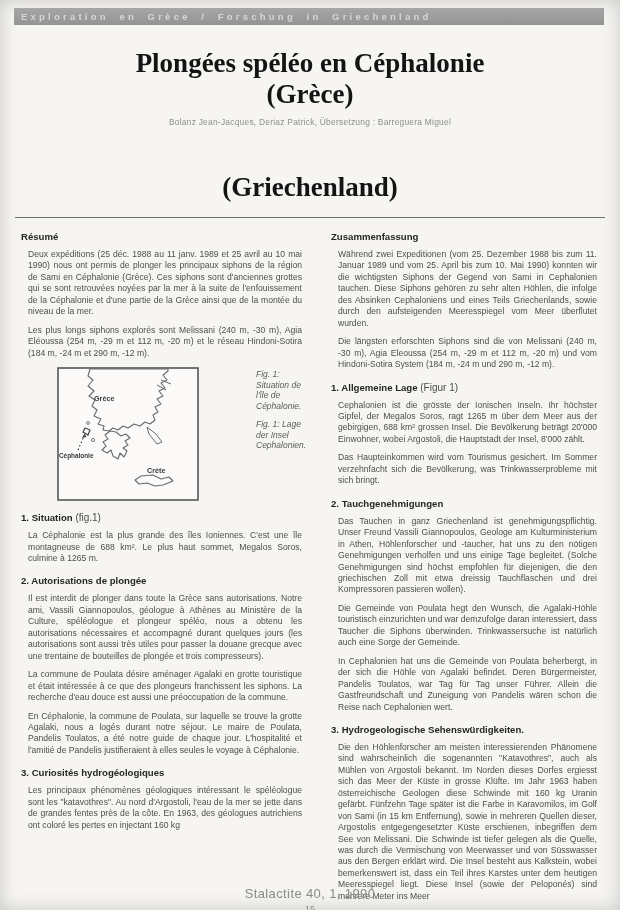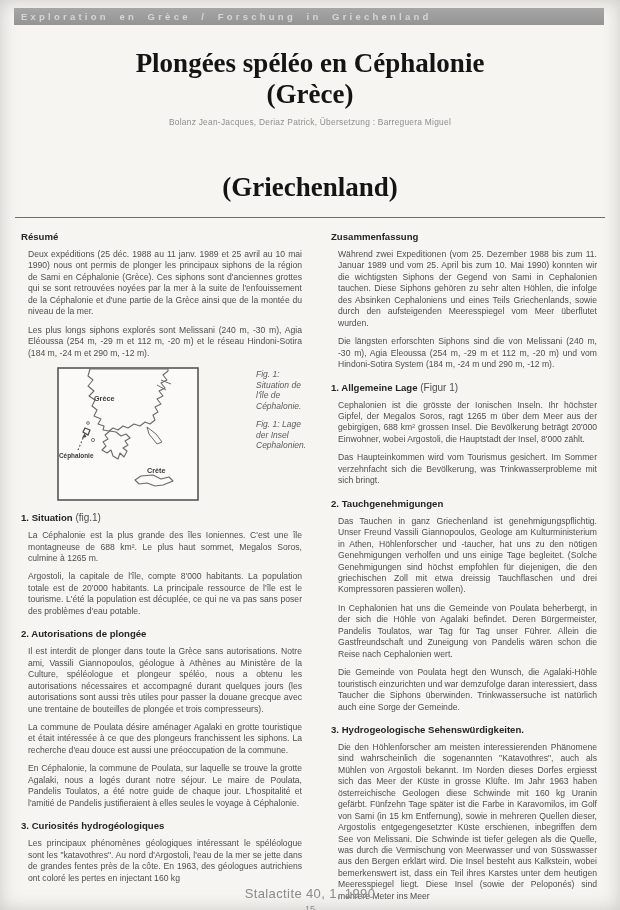--- a/index.html
+++ b/index.html
@@ -120,21 +120,20 @@
           <p class="cap">Fig. 1: Lage der Insel Cephalonien.</p>
         </div>
       </div>
 
       <div>
         <div class="sech">
           <span>1. Situation</span>
           <span class="hn">(fig.1)</span>
         </div>
         <p class="p">La Céphalonie est la plus grande des îles Ioniennes. C'est une île montagneuse de 688 km². Le plus haut sommet, Megalos Soros, culmine à 1265 m.</p>
-        <p class="p">Argostoli, la capitale de l'île, compte 8'000 habitants. La population totale est de 20'000 habitants. La principale ressource de l'île est le tourisme. L'été la population est décuplée, ce qui ne va pas sans poser des problèmes d'eau potable.</p>
       </div>
 
       <div>
         <div class="sech">2. Autorisations de plongée</div>
         <p class="p">Il est interdit de plonger dans toute la Grèce sans autorisations. Notre ami, Vassili Giannopoulos, géologue à Athènes au Ministère de la Culture, spéléologue et plongeur spéléo, nous a obtenu les autorisations nécessaires et accompagné durant quelques jours (les autorisations sont aussi très utiles pour passer la douane grecque avec une trentaine de bouteilles de plongée et trois compresseurs).</p>
         <p class="p">La commune de Poulata désire aménager Agalaki en grotte touristique et était intéressée à ce que des plongeurs franchissent les siphons. La recherche d'eau douce est aussi une préoccupation de la commune.</p>
         <p class="p">En Céphalonie, la commune de Poulata, sur laquelle se trouve la grotte Agalaki, nous a logés durant notre séjour. Le maire de Poulata, Pandelis Toulatos, a été notre guide de chaque jour. L'hospitalité et l'amitié de Pandelis justifieraient à elles seules le voyage à Céphalonie.</p>
       </div>
 
       <div>
@@ -157,22 +156,22 @@
           <span>1. Allgemeine Lage</span>
           <span class="hn">(Figur 1)</span>
         </div>
         <p class="p">Cephalonien ist die grösste der Ionischen Inseln. Ihr höchster Gipfel, der Megalos Soros, ragt 1265 m über dem Meer aus der gebirgigen, 688 km² grossen Insel. Die Bevölkerung beträgt 20'000 Einwohner, wobei Argostoli, die Hauptstadt der Insel, 8'000 zählt.</p>
         <p class="p">Das Haupteinkommen wird vom Tourismus gesichert. Im Sommer verzehnfacht sich die Bevölkerung, was Trinkwasserprobleme mit sich bringt.</p>
       </div>
 
       <div>
         <div class="sech">2. Tauchgenehmigungen</div>
         <p class="p">Das Tauchen in ganz Griechenland ist genehmigungspflichtig. Unser Freund Vassili Giannopoulos, Geologe am Kulturministerium in Athen, Höhlenforscher und -taucher, hat uns zu den nötigen Genehmigungen verholfen und uns einige Tage begleitet. (Solche Genehmigungen sind höchst empfohlen für diejenigen, die den griechischen Zoll mit etwa dreissig Tauchflaschen und drei Kompressoren passieren wollen).</p>
+        <p class="p">Die Gemeinde von Poulata hegt den Wunsch, die Agalaki-Höhle touristisch einzurichten und war demzufolge daran interessiert, dass Taucher die Siphons überwinden. Trinkwassersuche ist natürlich auch eine Sorge der Gemeinde.</p>
         <p class="p">In Cephalonien hat uns die Gemeinde von Poulata beherbergt, in der sich die Höhle von Agalaki befindet. Deren Bürgermeister, Pandelis Toulatos, war Tag für Tag unser Führer. Allein die Gastfreundschaft und Zuneigung von Pandelis wären schon die Reise nach Cephalonien wert.</p>
-        <p class="p">Die Gemeinde von Poulata hegt den Wunsch, die Agalaki-Höhle touristisch einzurichten und war demzufolge daran interessiert, dass Taucher die Siphons überwinden. Trinkwassersuche ist natürlich auch eine Sorge der Gemeinde.</p>
       </div>
 
       <div>
         <div class="sech">3. Hydrogeologische Sehenswürdigkeiten.</div>
         <p class="p">Die den Höhlenforscher am meisten interessierenden Phänomene sind wahrscheinlich die sogenannten "Katavothres", auch als Mühlen von Argostoli bekannt. Im Norden dieses Dorfes ergiesst sich das Meer der Küste in grosse Klüfte. Im Jahr 1963 haben österreichische Geologen diese Schwinde mit 160 kg Uranin gefärbt. Fünfzehn Tage später ist die Farbe in Karavomilos, im Golf von Sami (in 15 km Entfernung), sowie in mehreren Quellen dieser, Argostolis entgegengesetzter Küste erschienen, inbegriffen dem See von Melissani. Die Schwinde ist tiefer gelegen als die Quelle, was durch die Vermischung von Meerwasser und von Süsswasser aus den Bergen erklärt wird. Die Insel besteht aus Kalkstein, wobei bemerkenswert ist, dass ein Teil ihres Karstes unter dem heutigen Meeresspiegel liegt. Diese Insel (sowie der Peloponés) sind mehrere Meter ins Meer</p>
       </div>
 
     </div>
   </div>
 

